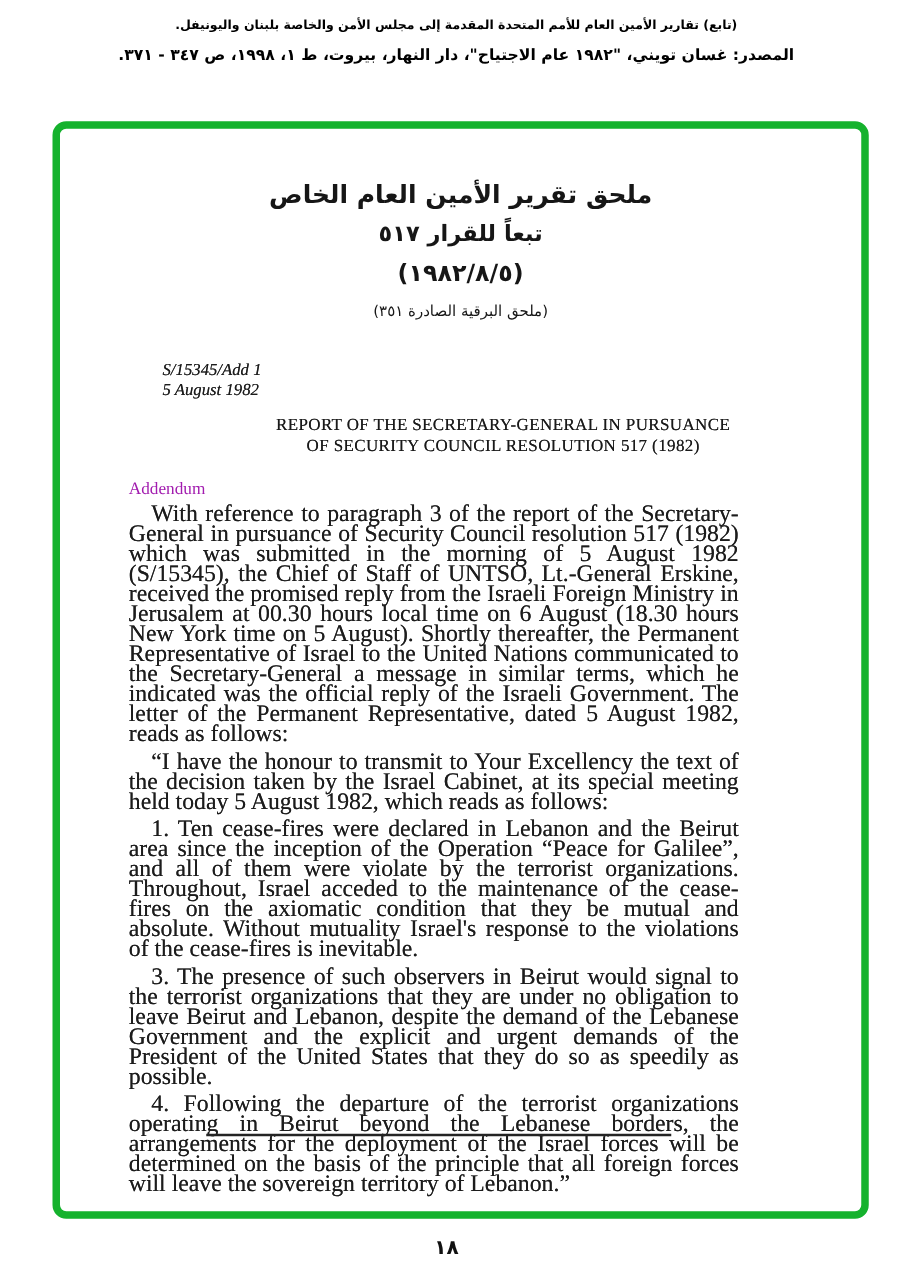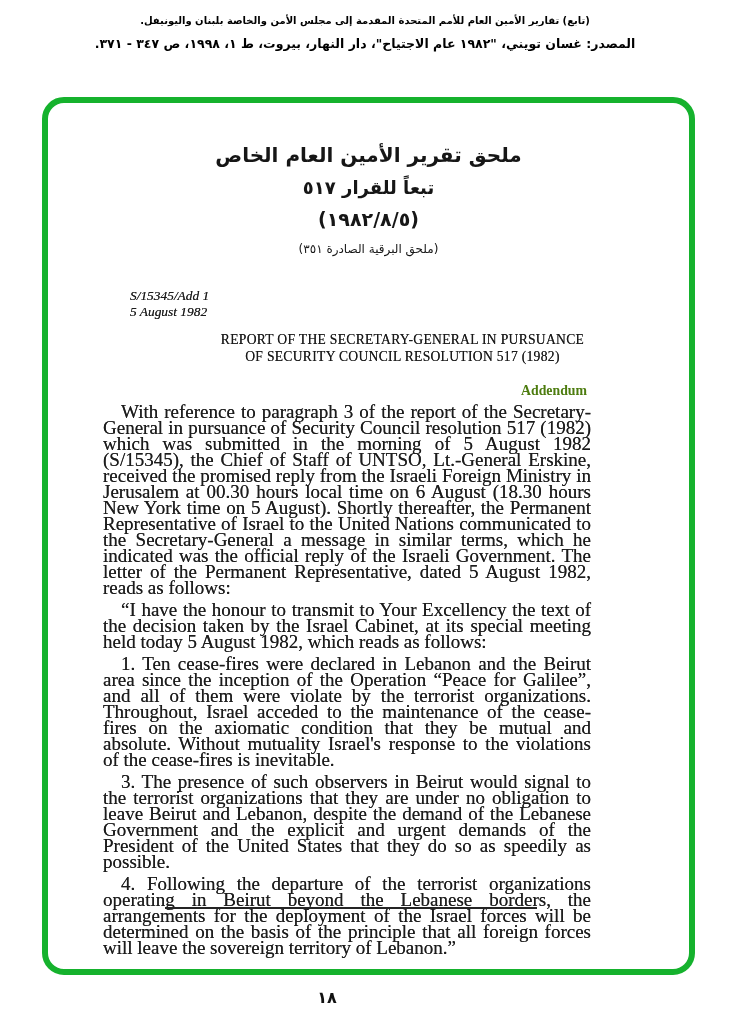--- a/index.html
+++ b/index.html
@@ -18,21 +18,21 @@
     font-family: "DejaVu Sans", sans-serif;
   }
   .top-header .l1 { font-size: 10px; font-weight: bold; margin-bottom: 10px; }
   .top-header .l2 { font-size: 12.5px; font-weight: bold; }
 
   
   .green-frame {
     position: absolute; left: 42px; top: 97px;
     width: 641px; height: 866px;
     border: 6px solid #15b22d;
-    border-radius: 22px;
+    border-radius: 11px;
     background: #ffffff;
   }
 
   
   .scan-text { color: #1c1c1c; text-shadow: 0 0 0.3px #444; }
 
   .arabic-heading {
     position: absolute; top: 40px; left: 0; width: 641px;
     text-align: center; direction: rtl;
     font-family: "DejaVu Sans", sans-serif;
@@ -53,44 +53,44 @@
     position: absolute; top: 228px; left: 0; width: 709px;
     text-align: center;
     font-family: "Liberation Serif", "DejaVu Serif", serif;
     font-size: 13.6px; line-height: 17px;
     letter-spacing: 0.3px;
     color: #1a1a1a; text-shadow: 0 0 0.35px #444;
   }
 
   .addendum {
     position: absolute; left: 55px; top: 280px; width: 484px;
-    text-align: right;
+    text-align: left;
     font-family: "Liberation Serif", "DejaVu Serif", serif;
-    font-size: 13.8px; font-weight: bold;
-    color: #4d7c0f;
+    font-size: 13.8px; font-weight: normal;
+    color: #a21caf;
   }
 
   .doc-body {
     position: absolute; left: 55px; top: 301px; width: 488px;
     font-family: "Liberation Serif", "DejaVu Serif", serif;
     font-size: 19px; line-height: 16px;
     text-align: justify;
   }
   .doc-body p { margin: 0 0 6px 0; text-indent: 18px; }
 
   .separator-rule {
     position: absolute; left: 117px; top: 804px;
     width: 372px; height: 2px;
     background: #242424;
   }
 
   
   .page-number {
     position: absolute; left: 287px; top: 988px; width: 80px;
-    text-align: center;
+    text-align: right;
     font-family: "DejaVu Sans", sans-serif;
     font-size: 16px; font-weight: bold; letter-spacing: 3px;
     color: #111;
   }
 </style>
 </head>
 <body>
 
 <div class="top-header" lang="ar" dir="rtl">
   <div class="l1">(تابع) تقارير الأمين العام للأمم المتحدة المقدمة إلى مجلس الأمن والخاصة بلبنان واليونيفل.</div>

